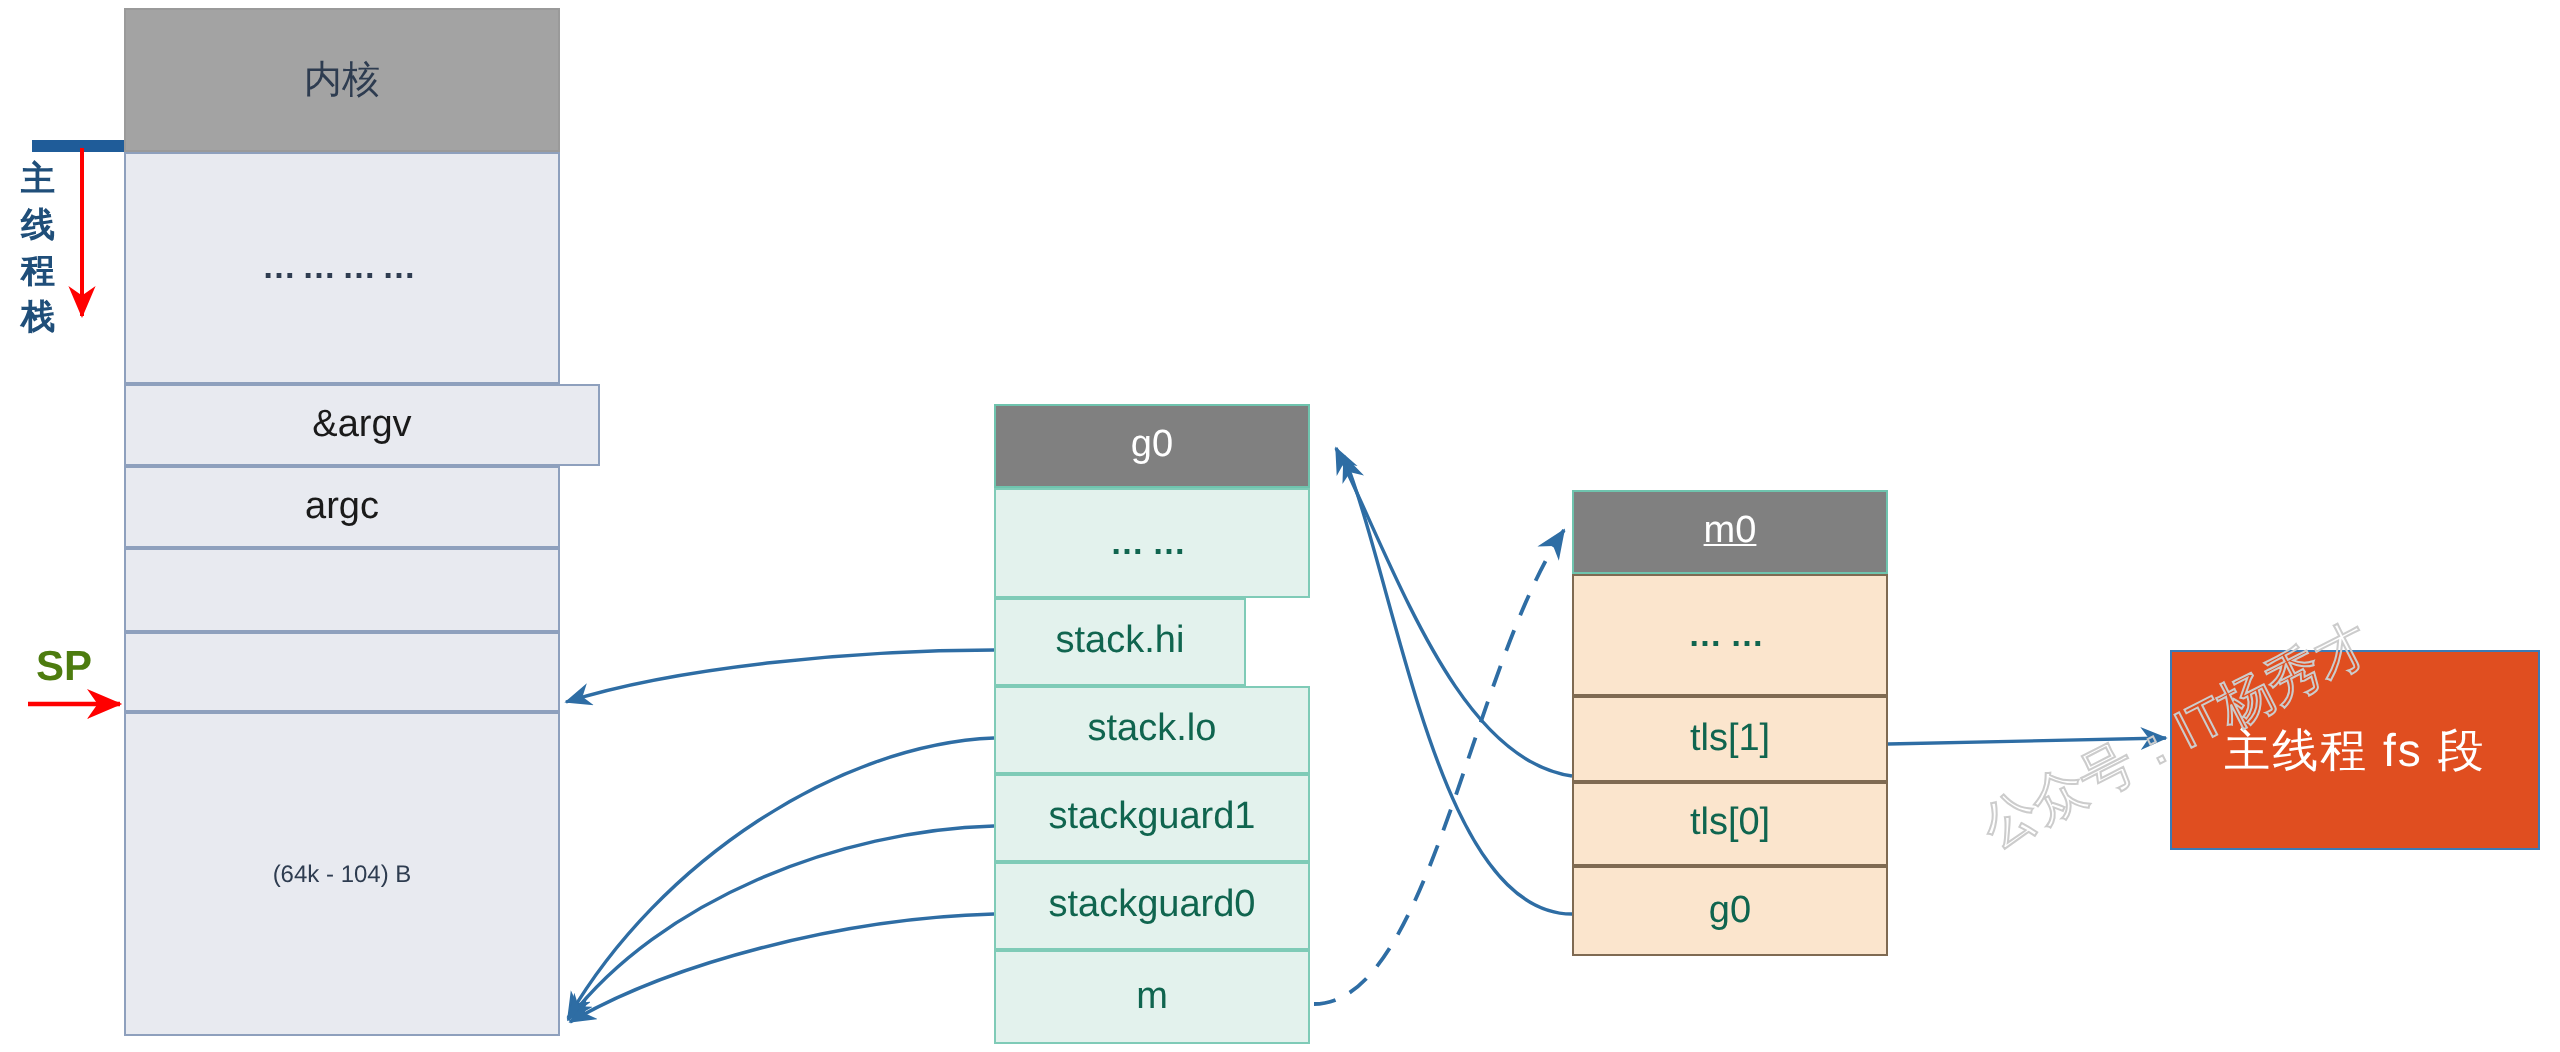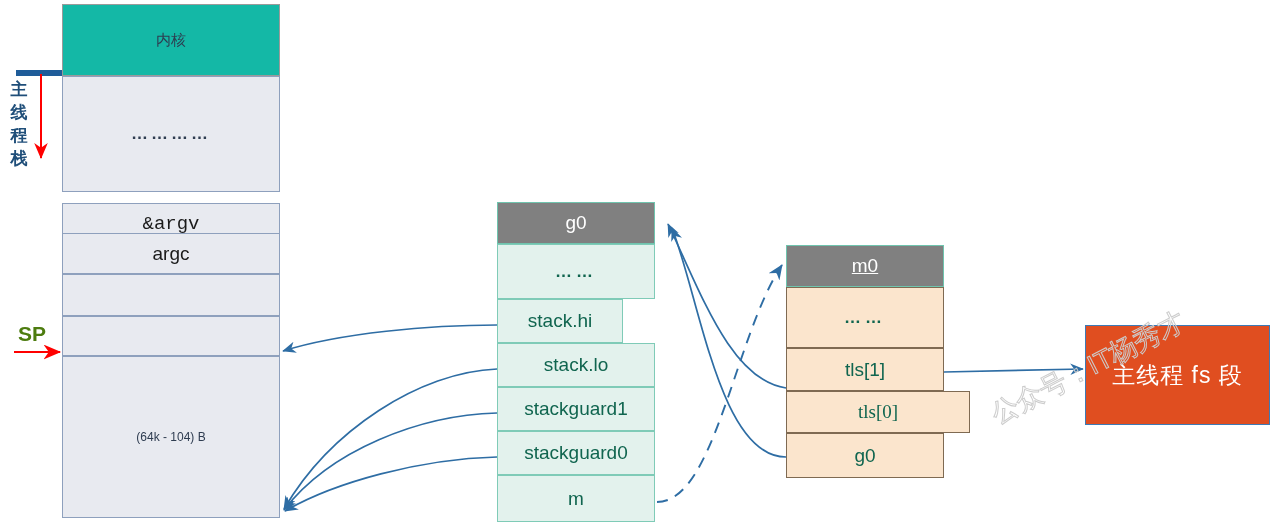--- a/index.html
+++ b/index.html
@@ -9,22 +9,22 @@
   }
   #stage{position:absolute;left:0;top:0;width:1280px;height:526px;}
 
   
   .box{position:absolute;box-sizing:border-box;}
   .row{position:absolute;box-sizing:border-box;display:flex;
        align-items:center;justify-content:center;white-space:nowrap;}
 
   
   .stack-outer{left:62px;top:4px;width:218px;height:514px;}
-  .stk-hdr{background:#14b8a6;border:1px solid #9a9a9a;color:#2e3c50;
-           font-size:15px;}
+  .stk-hdr{background:#a3a3a3;border:1px solid #9a9a9a;color:#2e3c50;
+           font-size:19px;}
   .stk-cell{background:#e8eaf0;border:1px solid #8ea0bd;color:#1a1a1a;
             font-size:19px;}
   .stk-cell.dark{color:#2e3c50;font-size:12px;}
   .dots-gray{color:#2e3c50;letter-spacing:3px;font-size:17px;font-weight:bold;}
 
   
   .g0-hdr{background:#808080;border:1px solid #6fc4ae;color:#ffffff;font-size:19px;}
   .g0-cell{background:#e3f2ed;border:1px solid #7fcbb7;color:#10654f;font-size:19px;}
   .dots-green{color:#10654f;letter-spacing:4px;font-size:17px;font-weight:bold;}
 
@@ -59,21 +59,21 @@
 
 <div id="stage">
 
   <div class="box stack-outer">
     <div class="row stk-hdr" style="left:0;top:0;width:218px;height:72px;">内核</div>
 
     <div class="row stk-cell" style="left:0;top:72px;width:218px;height:116px;">
       <span class="dots-gray">…………</span>
     </div>
 
-    <div class="row stk-cell" style="left:0;top:199px;width:218px;height:41px;font-family:Liberation Mono, monospace;">&amp;argv</div>
+    <div class="row stk-cell" style="left:0;top:188px;width:238px;height:41px;">&amp;argv</div>
 
     <div class="row stk-cell" style="left:0;top:229px;width:218px;height:41px;">argc</div>
 
     <div class="row stk-cell" style="left:0;top:270px;width:218px;height:42px;"></div>
 
     <div class="row stk-cell" style="left:0;top:312px;width:218px;height:40px;"></div>
 
     <div class="row stk-cell dark" style="left:0;top:352px;width:218px;height:162px;">(64k - 104) B</div>
   </div>
 
@@ -96,21 +96,21 @@
   </div>
 
   <div class="box" style="left:786px;top:245px;width:158px;height:233px;">
     <div class="row m0-hdr" style="left:0;top:0;width:158px;height:42px;">m0</div>
 
     <div class="row m0-cell" style="left:0;top:42px;width:158px;height:61px;">
       <span class="dots-green">……</span>
     </div>
 
     <div class="row m0-cell" style="left:0;top:103px;width:158px;height:43px;">tls[1]</div>
-    <div class="row m0-cell" style="left:0;top:146px;width:184px;height:42px;font-family:Liberation Serif, serif;">tls[0]</div>
+    <div class="row m0-cell" style="left:0;top:146px;width:158px;height:42px;">tls[0]</div>
     <div class="row m0-cell" style="left:0;top:188px;width:158px;height:45px;">g0</div>
   </div>
 
   <div class="box fs-box">主线程 fs 段</div>
 
   <svg class="overlay" viewBox="0 0 1280 526">
     <defs>
       <marker id="ahB" markerWidth="9" markerHeight="9" refX="7.5" refY="3.4" orient="auto" markerUnits="strokeWidth">
         <path d="M0,0 L8,3.4 L0,6.8 L2.4,3.4 z" fill="#2e6da4"></path>
       </marker>

